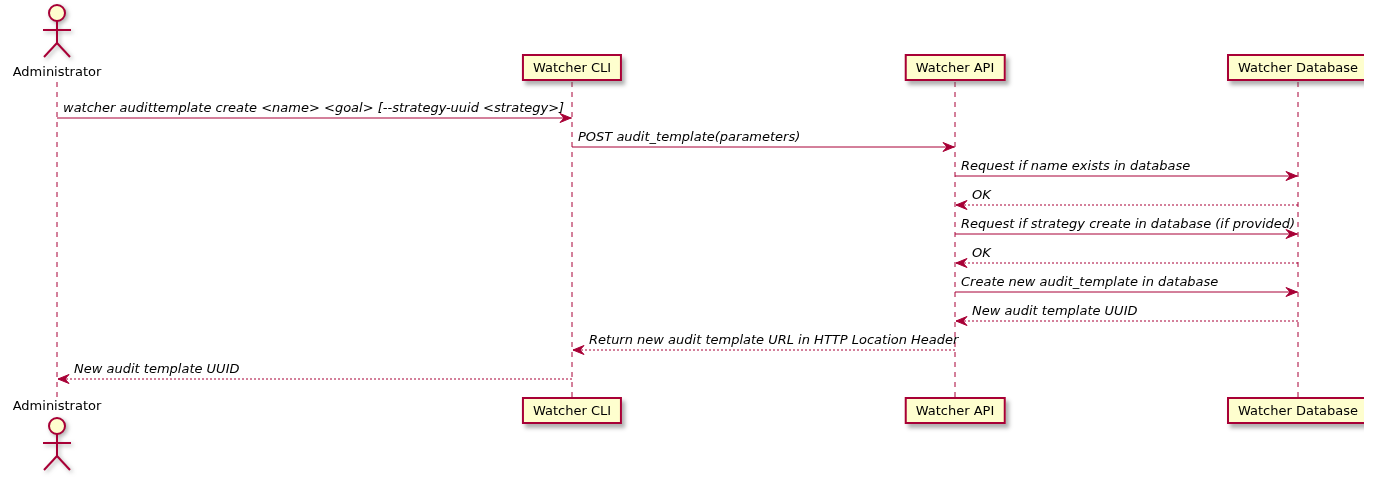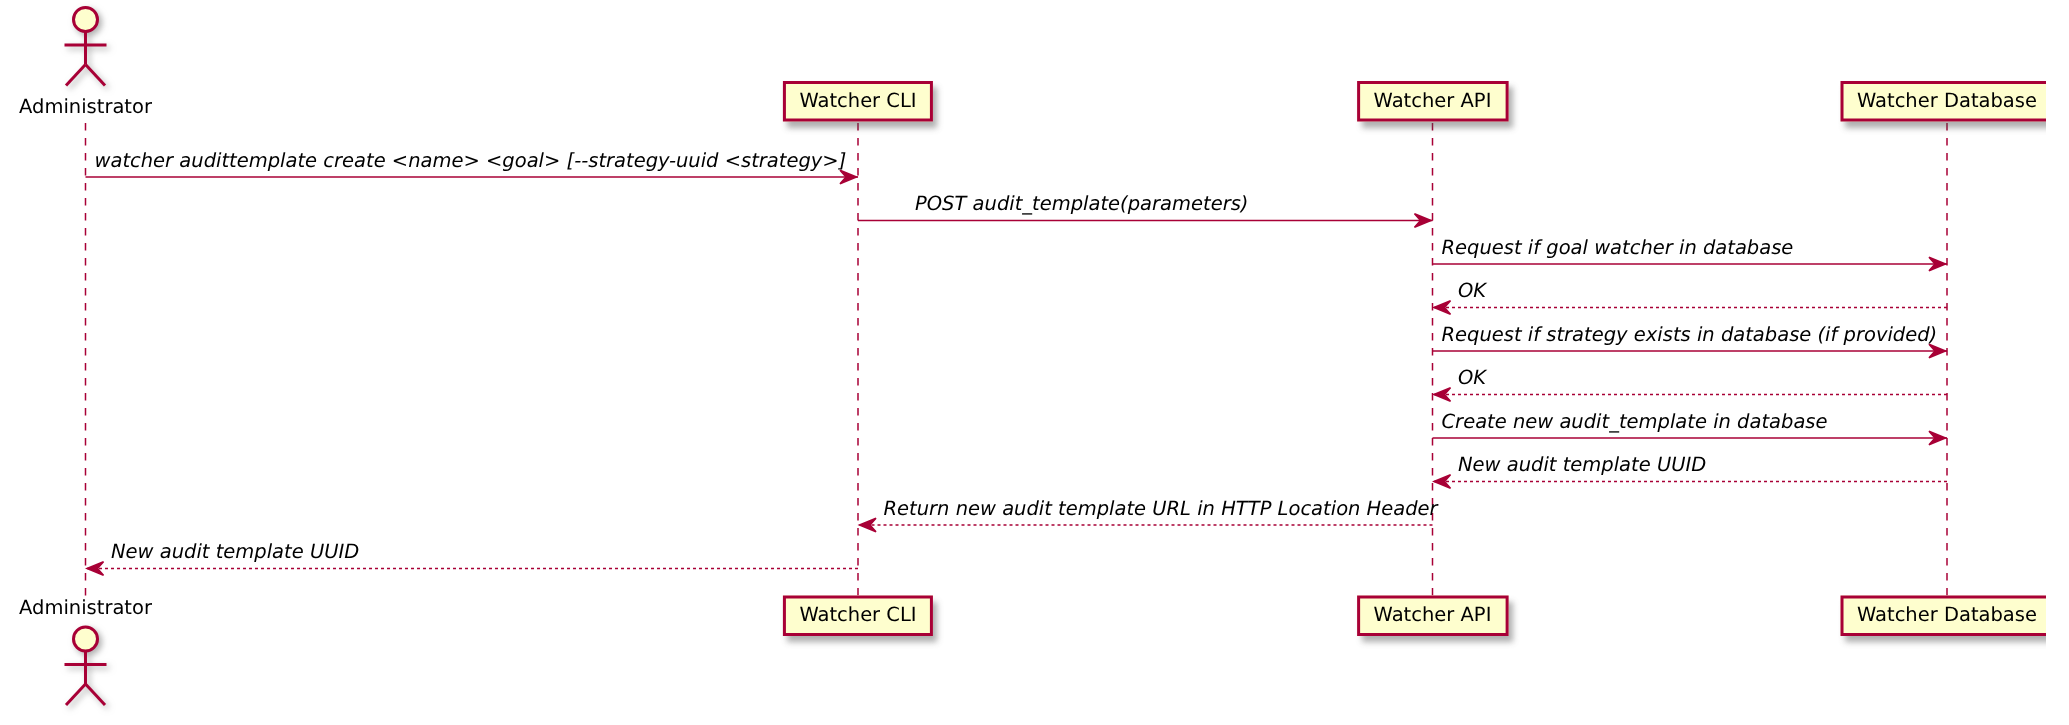--- a/index.html
+++ b/index.html
@@ -87,23 +87,23 @@
   <div id="overlay">
       <div class="actor-label" style="left: 57px; top: 64px;">Administrator</div>
       <div class="actor-label" style="left: 57px; top: 398px;">Administrator</div>
       <div class="participant-box" style="left: 572px; top: 54px;">Watcher CLI</div>
       <div class="participant-box" style="left: 572px; top: 397px;">Watcher CLI</div>
       <div class="participant-box" style="left: 955px; top: 54px;">Watcher API</div>
       <div class="participant-box" style="left: 955px; top: 397px;">Watcher API</div>
       <div class="participant-box" style="left: 1298px; top: 54px;">Watcher Database</div>
       <div class="participant-box" style="left: 1298px; top: 397px;">Watcher Database</div>
       <div class="msg-label" style="left: 63px; top: 100px;">watcher audittemplate create &lt;name&gt; &lt;goal&gt; [--strategy-uuid &lt;strategy&gt;]</div>
-      <div class="msg-label" style="left: 578px; top: 129px; margin-left: 32px;">POST audit_template(parameters)</div>
-      <div class="msg-label" style="left: 961px; top: 158px;">Request if goal watcher in database</div>
+      <div class="msg-label" style="left: 578px; top: 129px;">POST audit_template(parameters)</div>
+      <div class="msg-label" style="left: 961px; top: 158px;">Request if name exists in database</div>
       <div class="msg-label" style="left: 972px; top: 187px;">OK</div>
-      <div class="msg-label" style="left: 961px; top: 216px;">Request if strategy exists in database (if provided)</div>
+      <div class="msg-label" style="left: 961px; top: 216px;">Request if strategy create in database (if provided)</div>
       <div class="msg-label" style="left: 972px; top: 245px;">OK</div>
       <div class="msg-label" style="left: 961px; top: 274px; text-align: right;">Create new audit_template in database</div>
       <div class="msg-label" style="left: 972px; top: 303px;">New audit template UUID</div>
       <div class="msg-label" style="left: 589px; top: 332px;">Return new audit template URL in HTTP Location Header</div>
       <div class="msg-label" style="left: 74px; top: 361px;">New audit template UUID</div>
     </div>
 </div>
 
 </body></html>

